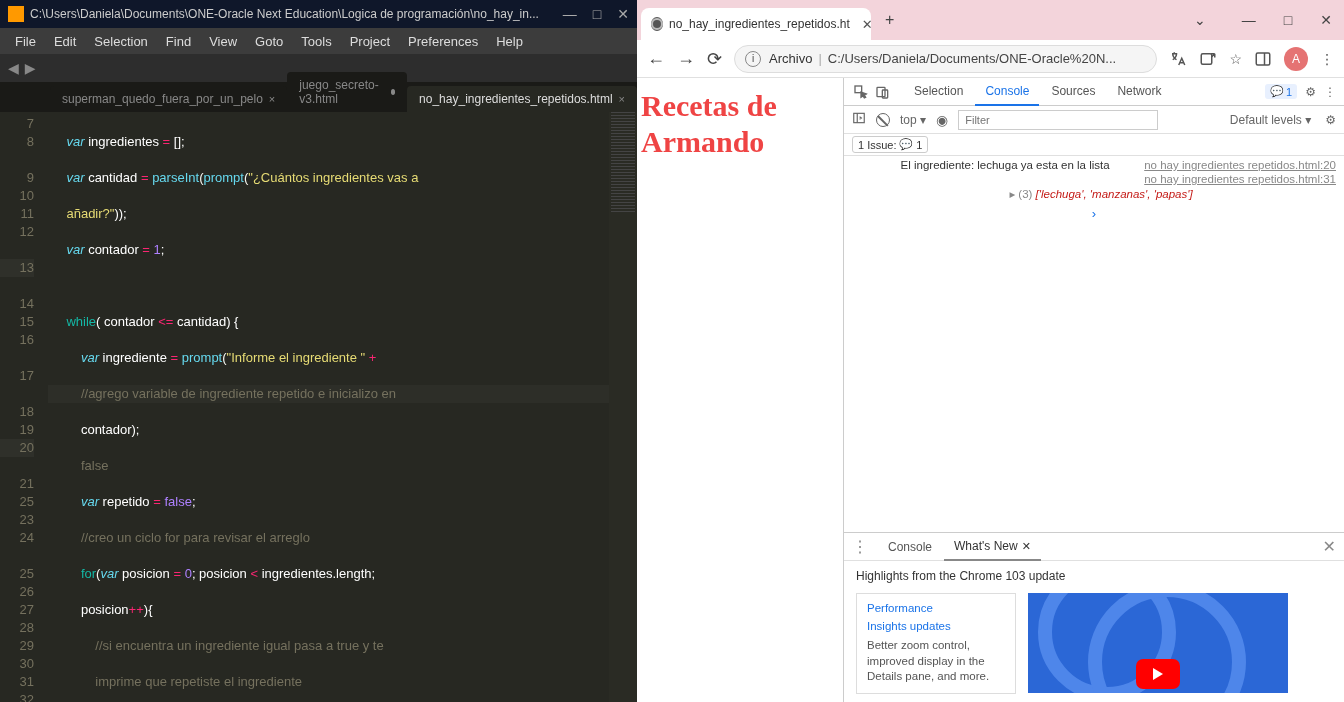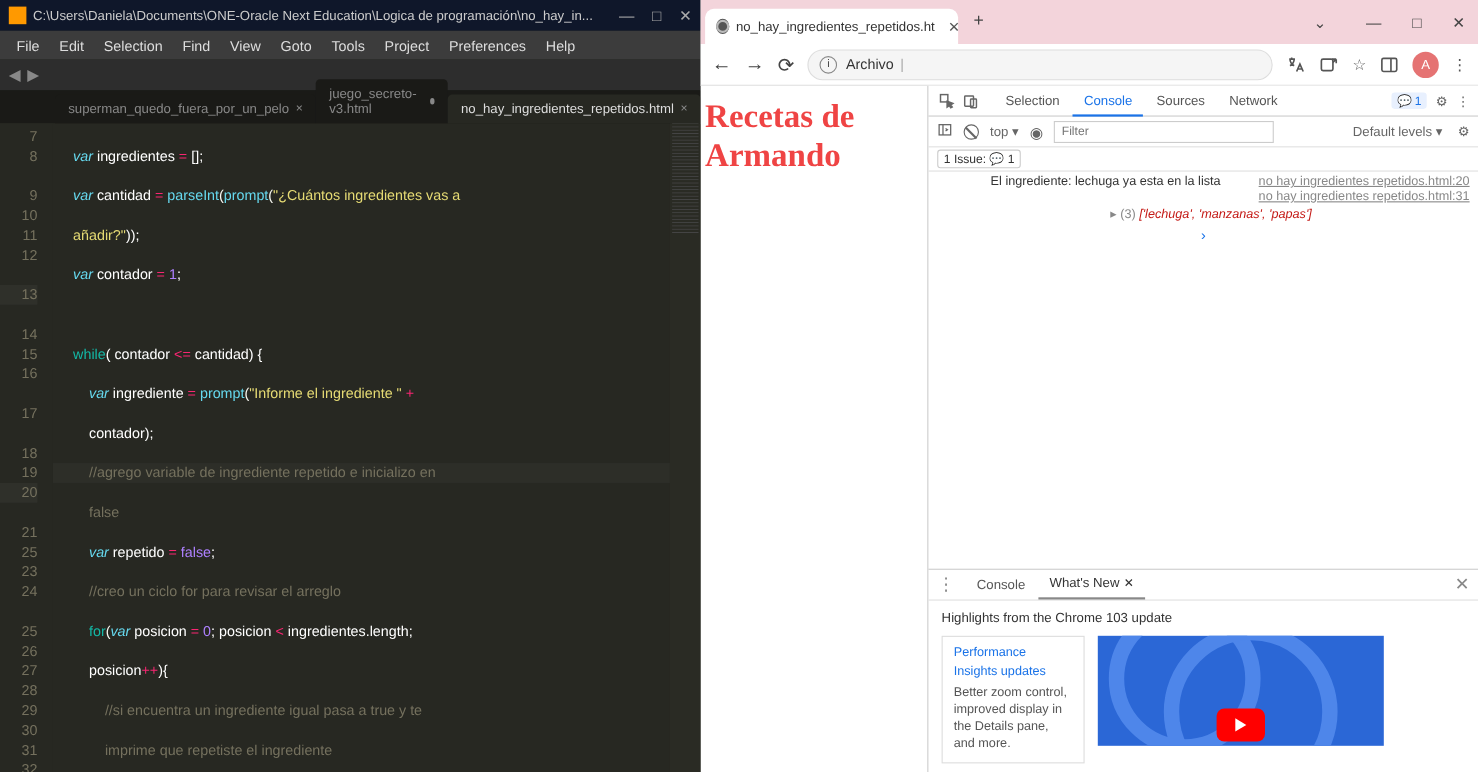--- a/index.html
+++ b/index.html
@@ -104,21 +104,21 @@
 .dt-drawer-tabs { height: 28px; display: flex; align-items: center; padding: 0 8px; gap: 2px; border-bottom: 1px solid #e0e0e0; }
 .dt-drawer-tabs .dtab { padding: 6px 10px; color: #555; cursor: pointer; font-size: 12px; }
 .dt-drawer-tabs .dtab.active { border-bottom: 2px solid #888; color: #333; }
 .dt-drawer-tabs .dtab .close { margin-left: 4px; font-size: 11px; }
 .dt-drawer-tabs .right { margin-left: auto; color: #888; font-size: 16px; cursor: pointer; }
 .dt-drawer-tabs .dots { color: #888; font-size: 16px; margin-right: 8px; cursor: pointer; }
 
 .dt-drawer-body { padding: 8px 12px; font-size: 12px; color: #333; }
 .dt-drawer-body h3 { font-size: 12px; font-weight: normal; color: #333; margin-bottom: 10px; }
 .dt-cards { display: flex; gap: 12px; }
-.dt-card { border: 1px solid #ddd; padding: 8px 10px; width: 130px; font-size: 11.5px; }
+.dt-card { border: 1px solid #ddd; padding: 8px 10px; width: 160px; font-size: 11.5px; }
 .dt-card .link { color: #1a73e8; margin-bottom: 6px; display: block; }
 .dt-card .desc { color: #555; line-height: 1.35; }
 .dt-video { width: 260px; height: 100px; background: #2b67d6; position: relative; overflow: hidden; }
 .dt-video::before { content: ''; position: absolute; width: 110px; height: 110px; border: 14px solid #4e86ea; border-radius: 50%; top: -30px; left: 10px; }
 .dt-video::after { content: ''; position: absolute; width: 130px; height: 130px; border: 14px solid #4e86ea; border-radius: 50%; top: -10px; left: 60px; }
 .dt-video .play { position: absolute; bottom: 4px; left: 50%; width: 44px; height: 30px; background: #f00; border-radius: 7px; transform: translateX(-50%); display: flex; align-items: center; justify-content: center; }
 .dt-video .play::after { content: ''; border-left: 10px solid #fff; border-top: 6px solid transparent; border-bottom: 6px solid transparent; }
 </style>
 </head>
 <body>
@@ -205,22 +205,22 @@
     </div>
 
     <div class="code">
 <div class="line">    <span class="stor">var</span> <span class="var">ingredientes</span> <span class="op">=</span> <span class="par">[];</span></div>
 <div class="line">    <span class="stor">var</span> <span class="var">cantidad</span> <span class="op">=</span> <span class="func">parseInt</span>(<span class="func">prompt</span>(<span class="str">"¿Cuántos ingredientes vas a </span></div>
 <div class="line">    <span class="str">añadir?"</span><span class="par">));</span></div>
 <div class="line">    <span class="stor">var</span> <span class="var">contador</span> <span class="op">=</span> <span class="num">1</span><span class="par">;</span></div>
 <div class="line"></div>
 <div class="line">    <span class="kw">while</span><span class="par">( contador </span><span class="op">&lt;=</span><span class="par"> cantidad) {</span></div>
 <div class="line">        <span class="stor">var</span> <span class="var">ingrediente</span> <span class="op">=</span> <span class="func">prompt</span>(<span class="str">"Informe el ingrediente "</span> <span class="op">+</span> </div>
+<div class="line hl">        <span class="com">//agrego variable de ingrediente repetido e inicializo en </span></div>
 <div class="line">        <span class="par">contador);</span></div>
-<div class="line hl">        <span class="com">//agrego variable de ingrediente repetido e inicializo en </span></div>
 <div class="line">        <span class="com">false</span></div>
 <div class="line">        <span class="stor">var</span> <span class="var">repetido</span> <span class="op">=</span> <span class="const">false</span><span class="par">;</span></div>
 <div class="line">        <span class="com">//creo un ciclo for para revisar el arreglo</span></div>
 <div class="line">        <span class="kw">for</span>(<span class="stor">var</span> <span class="var">posicion</span> <span class="op">=</span> <span class="num">0</span><span class="par">; posicion </span><span class="op">&lt;</span><span class="par"> ingredientes.length; </span></div>
 <div class="line">        <span class="var">posicion</span><span class="op">++</span><span class="par">){</span></div>
 <div class="line">            <span class="com">//si encuentra un ingrediente igual pasa a true y te </span></div>
 <div class="line">            <span class="com">imprime que repetiste el ingrediente</span></div>
 
 
 
@@ -261,20 +261,21 @@
   </div>
 
   <div class="chrome-toolbar">
     <span class="navbtn">←</span>
     <span class="navbtn">→</span>
     <span class="navbtn">⟳</span>
     <div class="addrbar">
       <span class="info">i</span>
       <span class="dark">Archivo</span>
       <span class="pipe">|</span>
+      <span>C:/Users/Daniela/Documents/ONE-Oracle%20N...</span>
     </div>
     <div class="righticons">
       <span class="piece">
         <svg viewBox="0 0 24 24" fill="none" stroke="#555" stroke-width="2">
             <path d="M4 5h7M7 3v2M5 5c0 3 2 6 5 8M10 5c0 3-2 6-5 8M13 20l4-9 4 9M14.5 17h5"></path>
           </svg>
       </span>
       <span class="piece">
         <svg viewBox="0 0 24 24" fill="none" stroke="#555" stroke-width="2">
             <rect x="3" y="5" width="14" height="14" rx="2"></rect>

